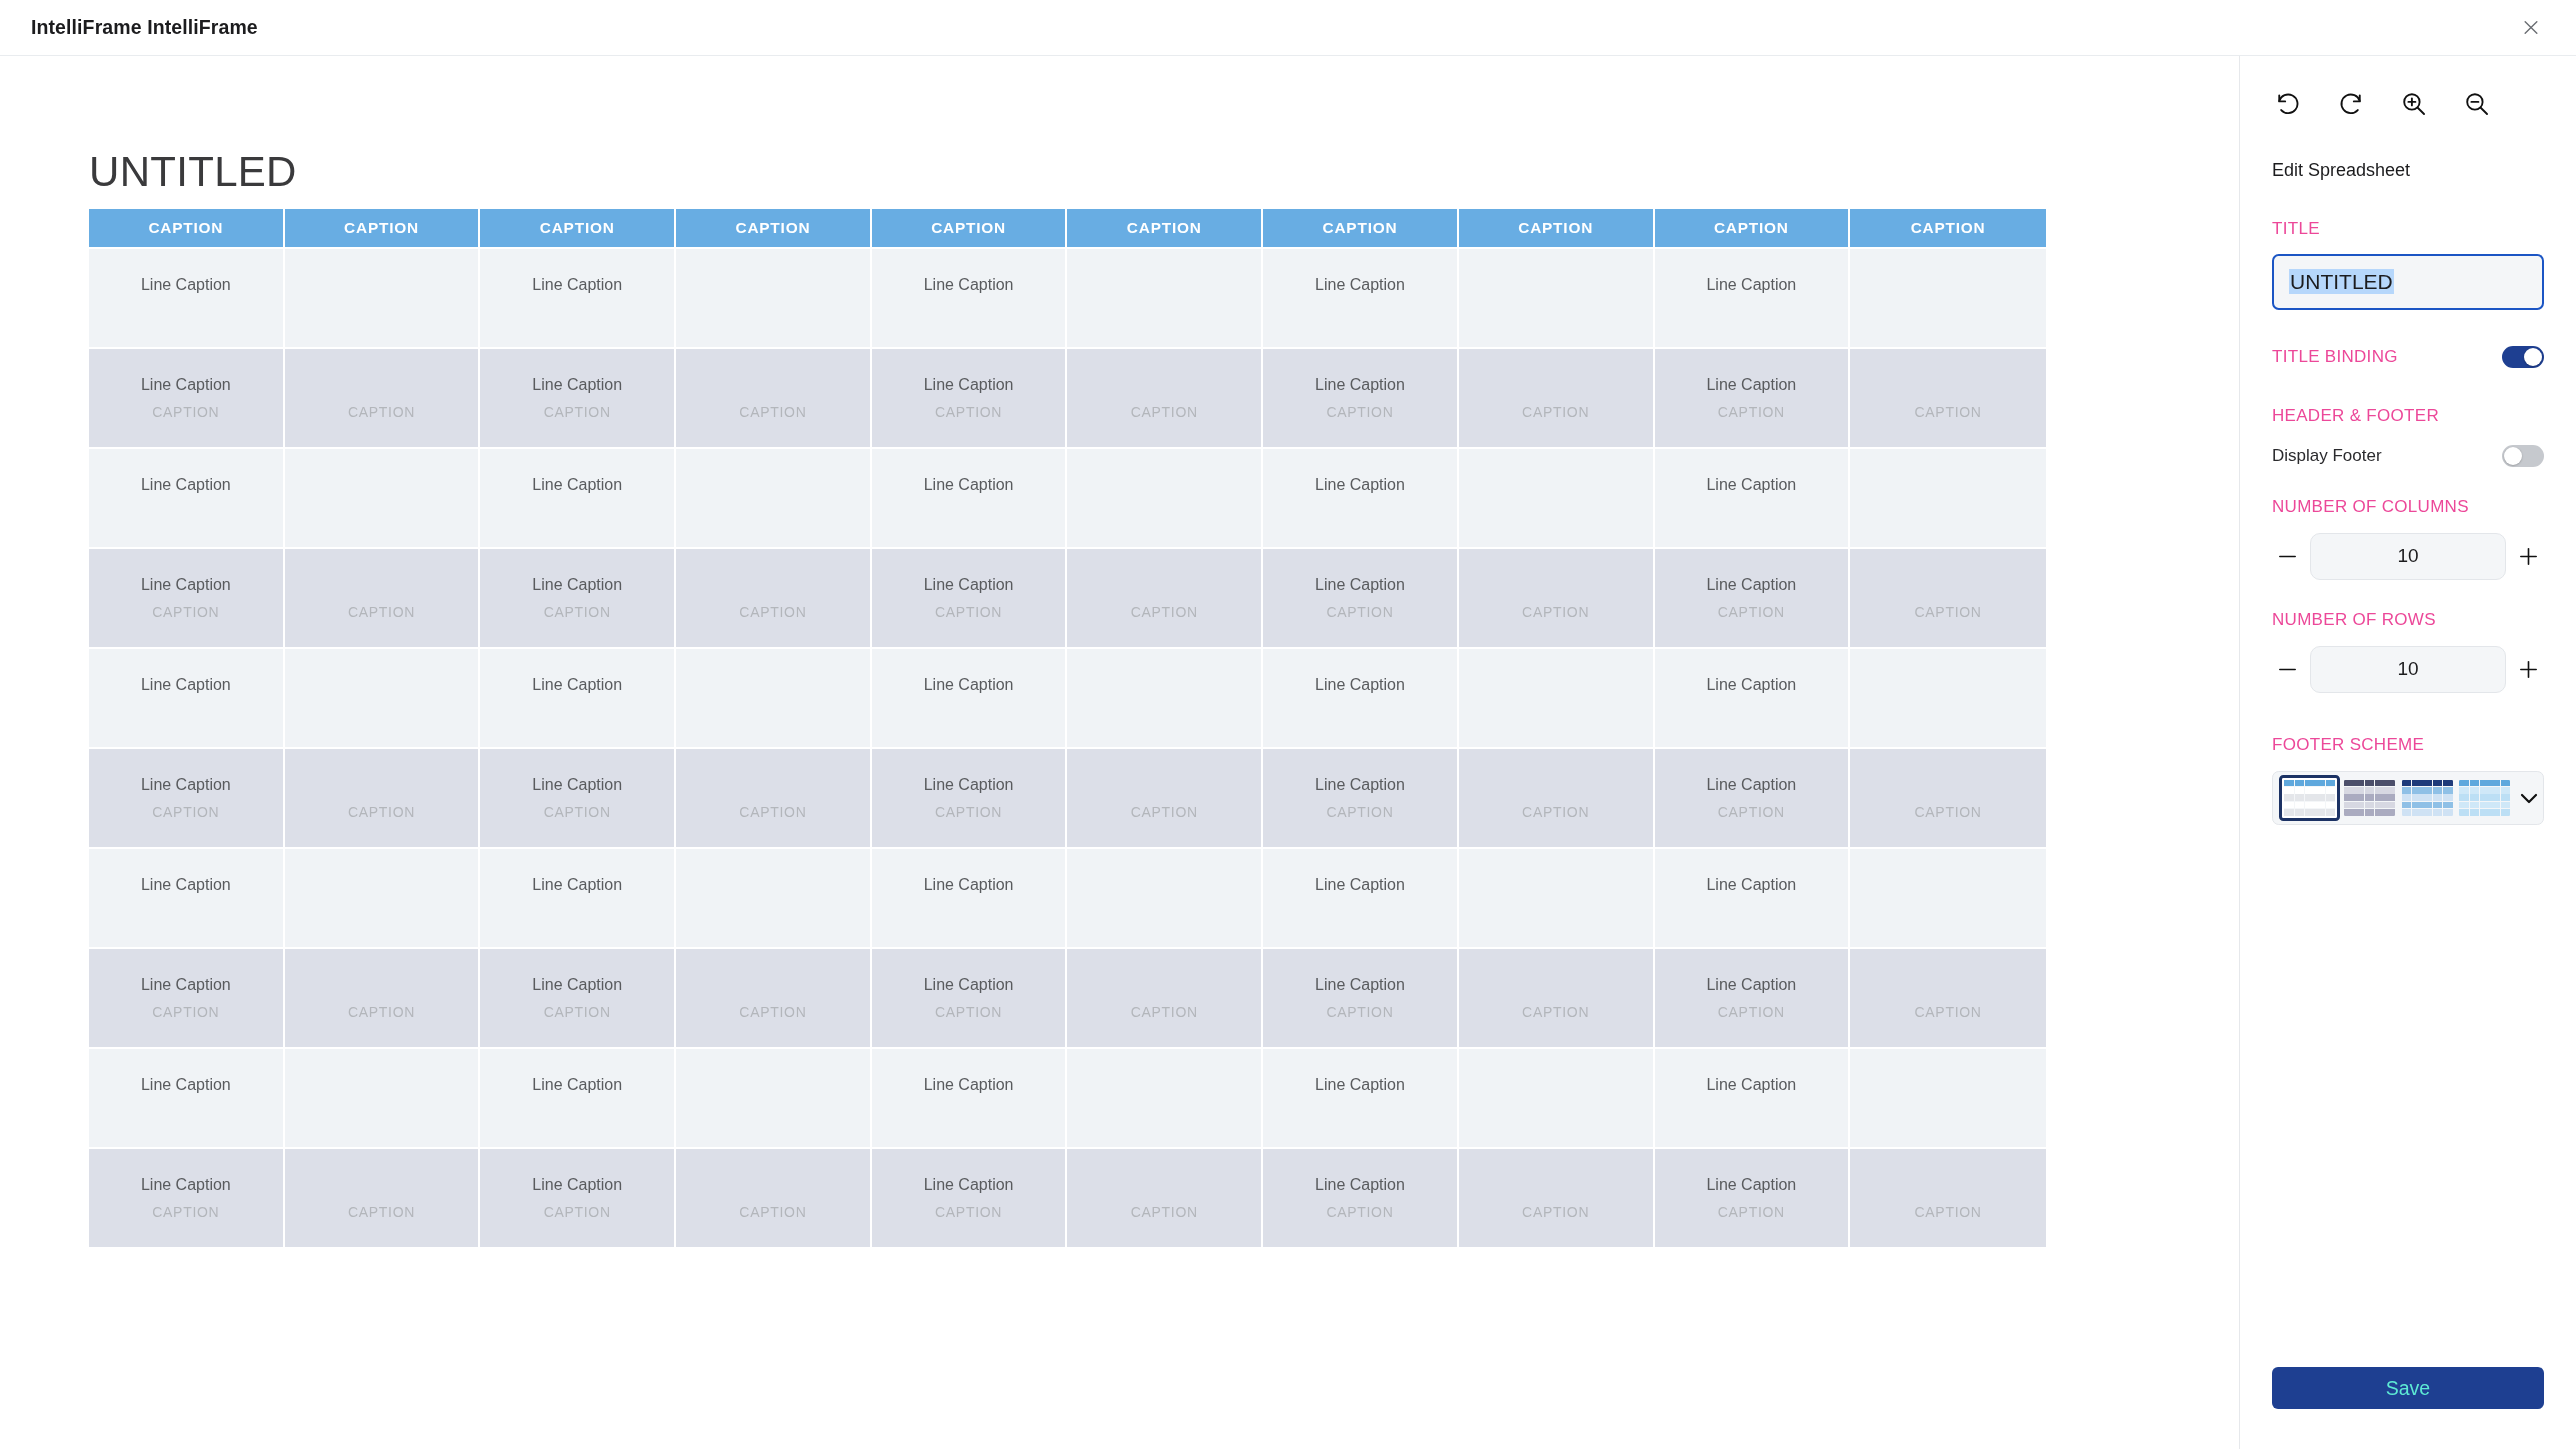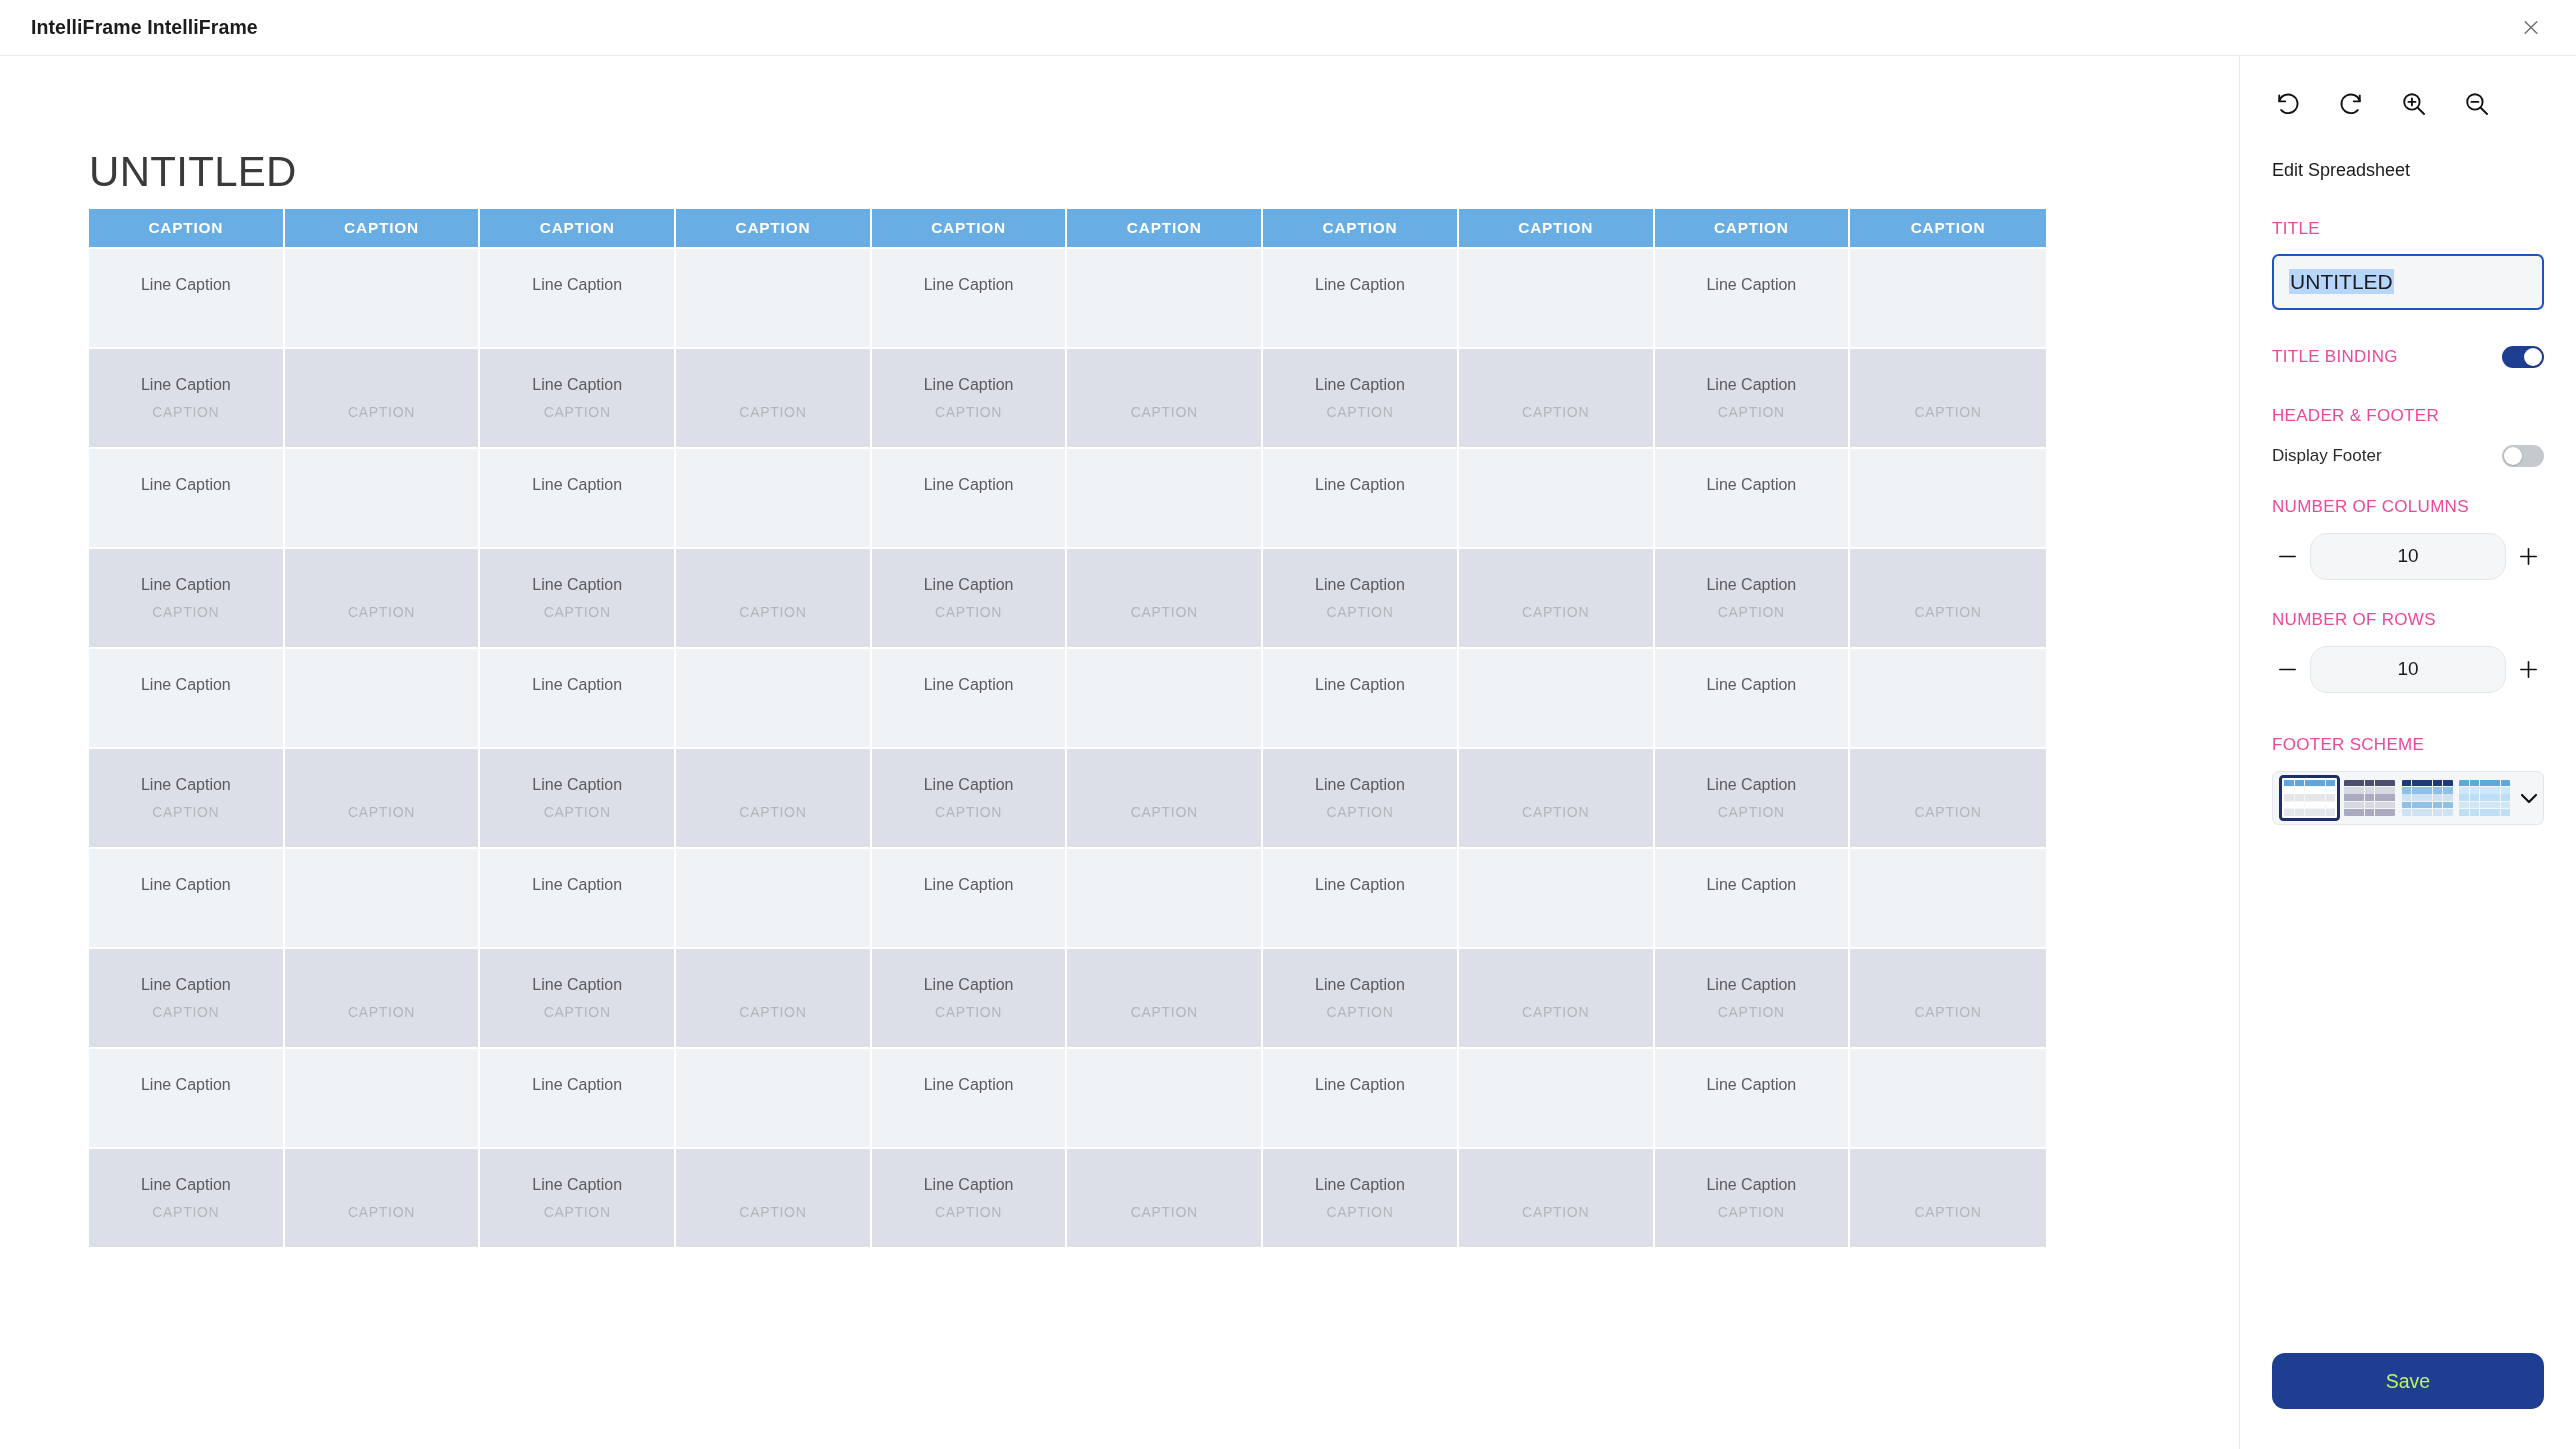--- a/index.html
+++ b/index.html
@@ -177,21 +177,21 @@
     width: 31px; height: 31px; flex: none;
     display: flex; align-items: center; justify-content: center;
     cursor: pointer; border-radius: 4px;
   }
   .step-btn svg { width: 23px; height: 23px; }
   .step-value {
     flex: 1;
     height: 47px;
     background: #f4f6f8;
     border: 1.3px solid #e3e6ea;
-    border-radius: 17px;
+    border-radius: 10px;
     display: flex; align-items: center; justify-content: center;
     font-size: 19px; color: #1c1c1e;
     cursor: text;
   }
 
   #scheme-label { margin-top: 42px; }
 
   #scheme-select {
     margin-top: 16px;
     height: 54px;
@@ -221,24 +221,24 @@
   .swatch .sw-row + .sw-row { margin-top: 0.7px; }
   #scheme-chevron {
     margin-left: auto; margin-right: 8px;
     width: 28px; height: 28px;
     display: flex; align-items: center; justify-content: center;
   }
   #scheme-chevron svg { width: 24px; height: 24px; }
 
   #save-btn {
     position: absolute; left: 32px; right: 32px; bottom: 40px;
-    height: 56px;
+    height: 42px;
     background: #1e3f91;
-    border-radius: 13px;
-    color: #bef264; font-size: 19.5px;
+    border-radius: 6px;
+    color: #5eead4; font-size: 19.5px;
     display: flex; align-items: center; justify-content: center;
     cursor: pointer;
   }
 </style>
 </head>
 <body>
 
 <div id="titlebar">
   <span id="app-title">IntelliFrame IntelliFrame</span>
   <div id="close-btn">

